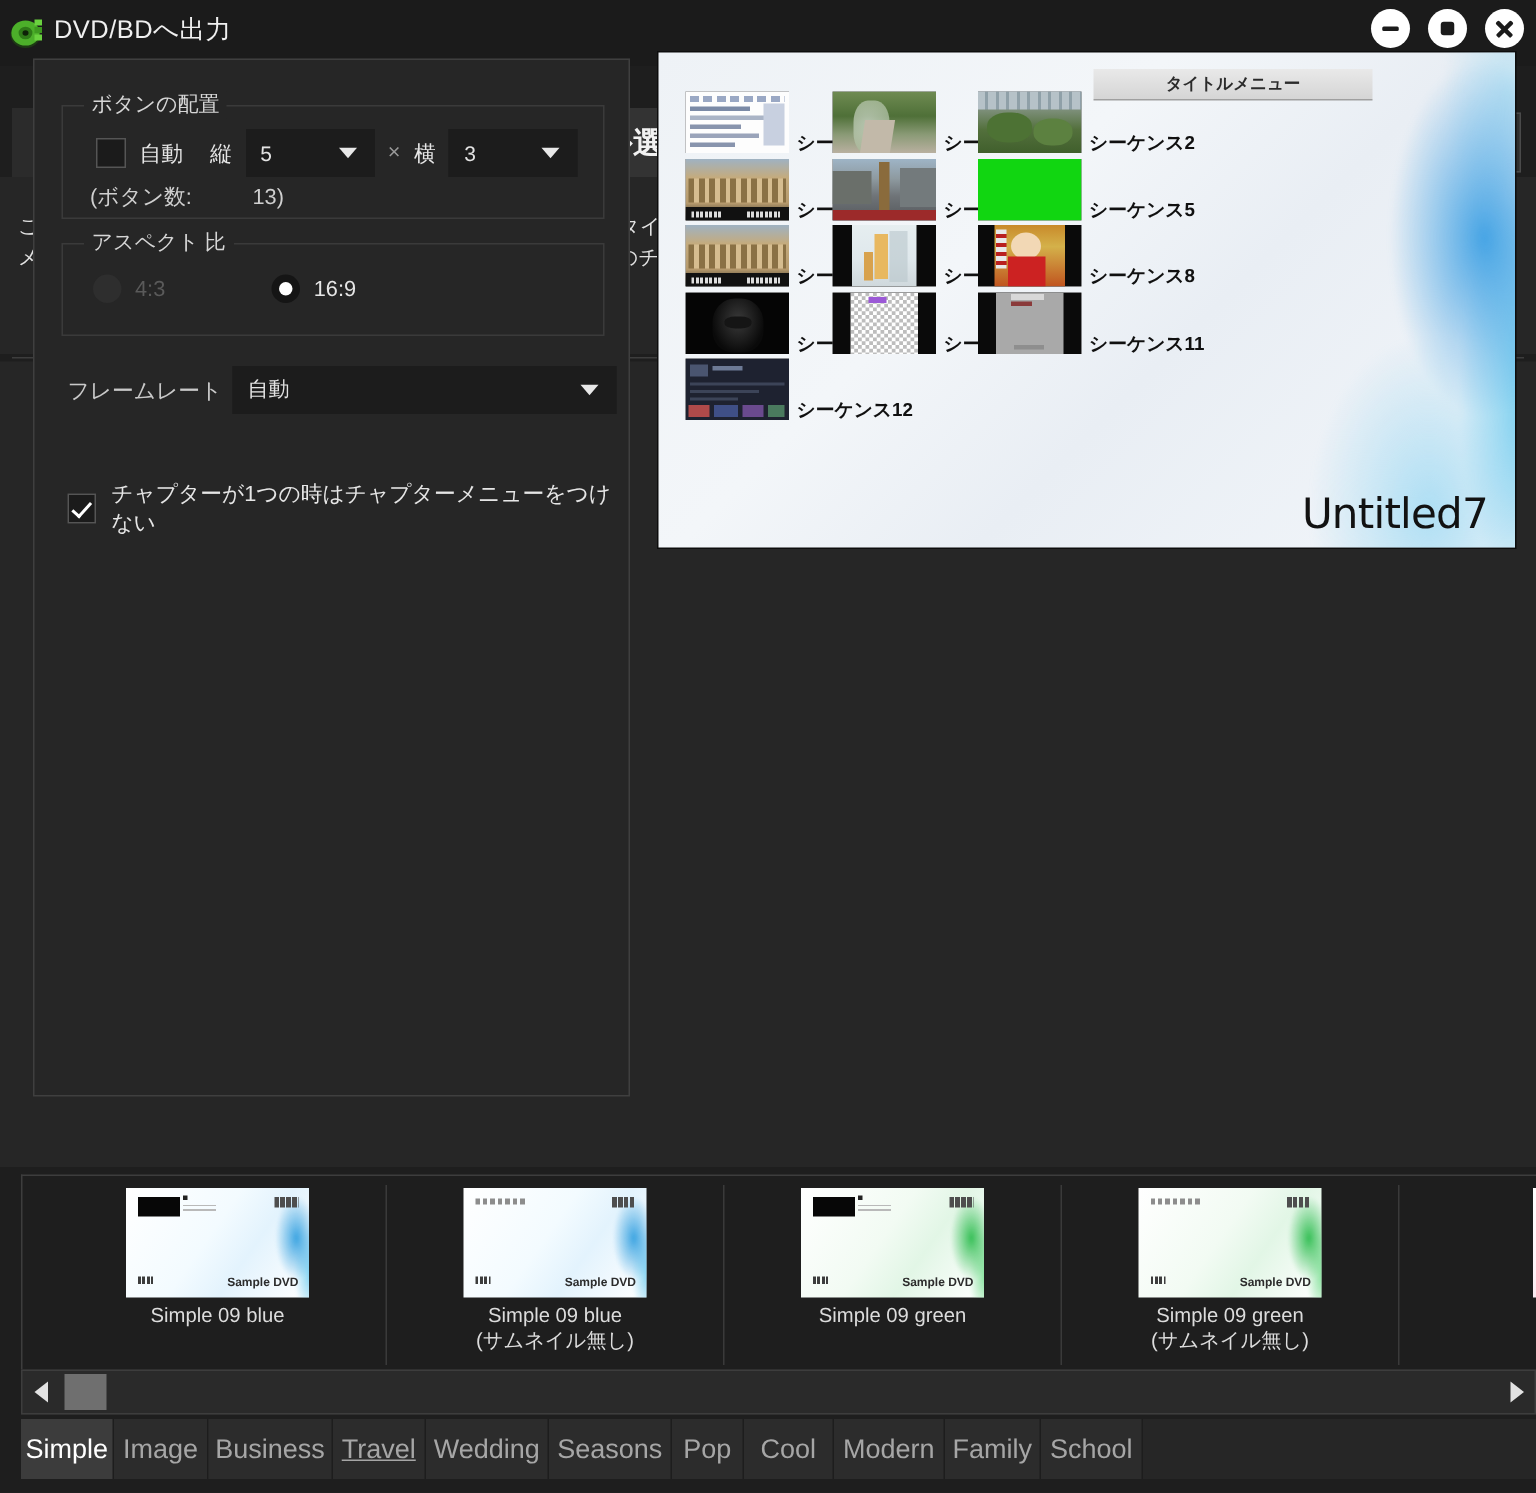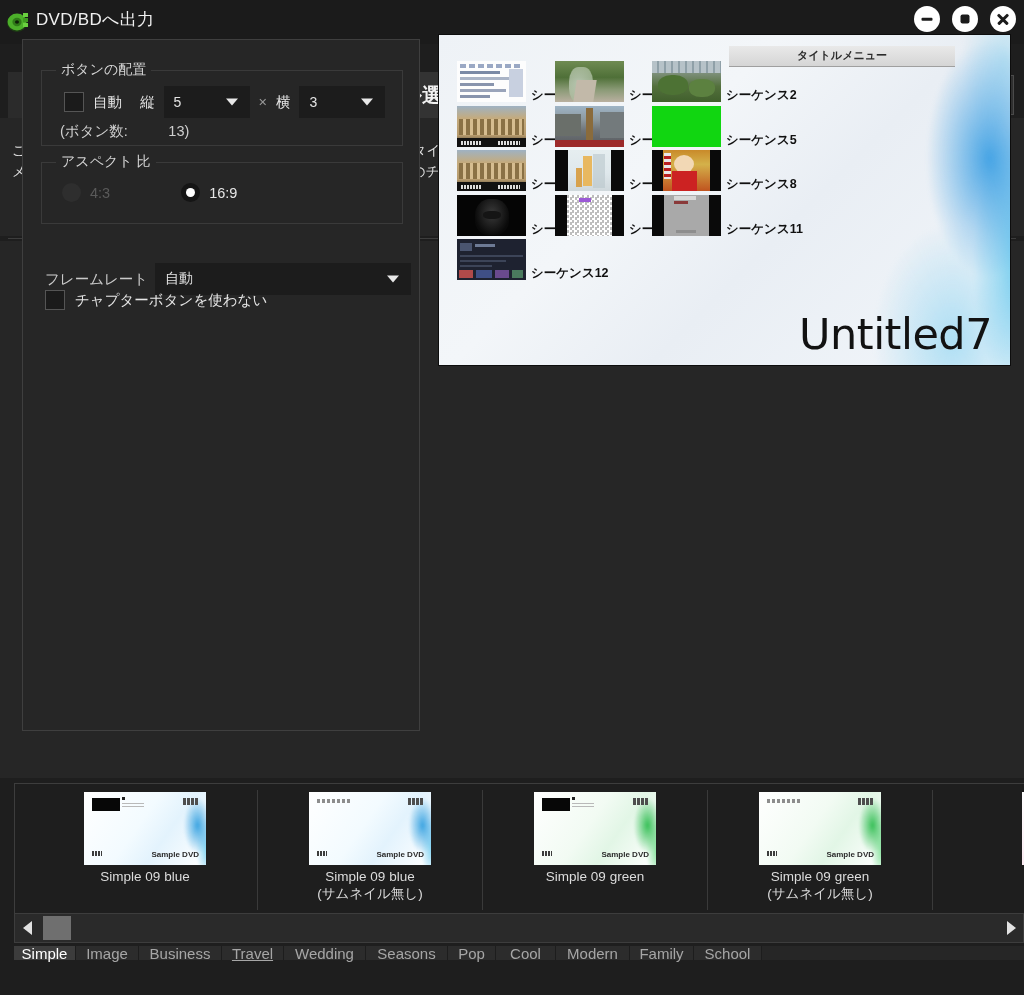--- a/index.html
+++ b/index.html
@@ -91,29 +91,29 @@
   .preview-wrap{position:absolute;left:438px;top:34px;width:573px;height:332px;background:#0d0d0d;}
   .preview{position:absolute;left:1px;top:1px;width:571px;height:330px;overflow:hidden;
            background:linear-gradient(135deg,#eef2f6 0%,#f3f6f9 38%,#e9eef4 60%,#f2f6fa 100%);}
   .wash{position:absolute;right:-30px;top:-40px;width:230px;height:430px;
         background:
           radial-gradient(ellipse 90px 170px at 78% 38%, rgba(40,150,225,.85), rgba(40,150,225,0) 70%),
           radial-gradient(ellipse 70px 200px at 92% 62%, rgba(70,190,235,.8), rgba(70,190,235,0) 70%),
           radial-gradient(ellipse 110px 160px at 62% 80%, rgba(120,205,240,.55), rgba(120,205,240,0) 72%),
           radial-gradient(ellipse 60px 120px at 85% 15%, rgba(150,215,240,.5), rgba(150,215,240,0) 72%);
         filter:blur(2px);}
-  .titlemenu{position:absolute;left:290px;top:11px;width:226px;height:20px;
+  .titlemenu{position:absolute;left:290px;top:11px;width:186px;height:20px;
              background:linear-gradient(180deg,#e9e9e9,#d5d5d5);
              border-bottom:1px solid #9f9f9f;}
   .titlemenu span{position:absolute;left:0;right:0;top:2px;text-align:center;font-size:11px;
                   font-weight:bold;color:#2b2b2b;}
   .thumb{position:absolute;width:69px;height:41px;background:#6a6a6a;overflow:hidden;}
   .thumb .im{position:absolute;inset:0;}
   .seqlabel{position:absolute;font-size:12.5px;font-weight:bold;color:#101010;white-space:nowrap;}
-  .untitled{position:absolute;right:18px;bottom:6px;font-size:43px;color:#121212;
+  .untitled{position:absolute;right:18px;bottom:6px;font-size:28px;color:#121212;
             font-family:"DejaVu Sans",sans-serif;font-weight:400;letter-spacing:-.5px;}
 
   
   .gallery{position:absolute;left:14px;top:783px;width:1010px;height:130px;
            border-top:1px solid #3d3d3d;border-left:1px solid #3d3d3d;box-sizing:border-box;}
   .gcell{position:absolute;top:6px;width:225px;height:120px;border-right:1px solid #3a3a3a;box-sizing:border-box;}
   .gthumb{position:absolute;left:50%;transform:translateX(-50%);top:2px;width:122px;height:73px;
           background:#fff;overflow:hidden;}
   .gthumb.narrow{width:46px;}
   .gt-blue{background:linear-gradient(125deg,#ffffff 0%,#f3fbff 45%,#e3f3fd 65%,#ffffff 100%);}
@@ -146,22 +146,22 @@
            border:1px solid #3d3d3d;box-sizing:border-box;}
   .sb-arrow{position:absolute;top:0;width:24px;height:28px;display:flex;align-items:center;justify-content:center;cursor:pointer;}
   .sb-arrow.left{left:0;}
   .sb-arrow.right{right:0;}
   .tri-l{width:0;height:0;border-top:7px solid transparent;border-bottom:7px solid transparent;border-right:9px solid #e2e2e2;}
   .tri-r{width:0;height:0;border-top:7px solid transparent;border-bottom:7px solid transparent;border-left:9px solid #e2e2e2;}
   .sb-thumb{position:absolute;left:28px;top:2px;width:28px;height:24px;background:#6f6f6f;cursor:pointer;}
 
   
   .cattabs{position:absolute;left:14px;top:946px;width:1010px;height:28px;display:flex;}
-  .cat{height:14px;display:flex;align-items:center;justify-content:center;
-       background:#2c2c2c;color:#a6a6a6;font-size:15px;border-right:1px solid #1d1d1d;
+  .cat{height:40px;display:flex;align-items:center;justify-content:center;
+       background:#2c2c2c;color:#a6a6a6;font-size:18px;border-right:1px solid #1d1d1d;
        cursor:pointer;box-sizing:border-box;}
   .cat.active{background:#3c3c3c;color:#ffffff;}
   .cat-rest{flex:1;background:#262626;border-right:none;}
 </style>
 </head>
 <body>
 
 <div id="app">
 
   <div class="titlebar">
@@ -235,33 +235,33 @@
     <div class="group g-aspect">
       <span class="group-legend">アスペクト 比</span>
       <div style="position:absolute;left:20px;top:20px;display:flex;align-items:center;gap:9px;">
         <span class="radio"></span>
         <span class="lbl" style="color:#5a5a5a;text-align:right;">4:3</span>
         <span class="radio on" style="margin-left:62px;"></span>
         <span class="lbl">16:9</span>
       </div>
     </div>
 
-    <div style="position:absolute;left:22px;top:204px;display:flex;align-items:center;margin-top:19px;">
+    <div style="position:absolute;left:22px;top:204px;display:flex;align-items:center;">
       <span class="lbl" style="color:#c9c9c9;width:110px;">フレームレート</span>
       <span class="sel" style="width:256px;height:32px;">
         <span class="val">自動</span>
         <span class="arw"></span>
       </span>
     </div>
 
-    <div style="position:absolute;left:22px;top:250px;display:flex;align-items:center;gap:10px;">
-      <span class="chk"></span>
-      <span class="lbl">チャプターボタンを使わない</span>
-    </div>
-
+
+    <div style="position:absolute;left:22px;top:280px;display:flex;align-items:center;gap:10px;">
+      <span class="chk checked"></span>
+      <span class="lbl">チャプターが1つの時はチャプターメニューをつけない</span>
+    </div>
 
   </div>
 
   <div class="preview-wrap">
     <div class="preview">
       <div class="wash"></div>
       <div class="titlemenu">
         <span>タイトルメニュー</span>
       </div>
       <div id="preview-cells">

